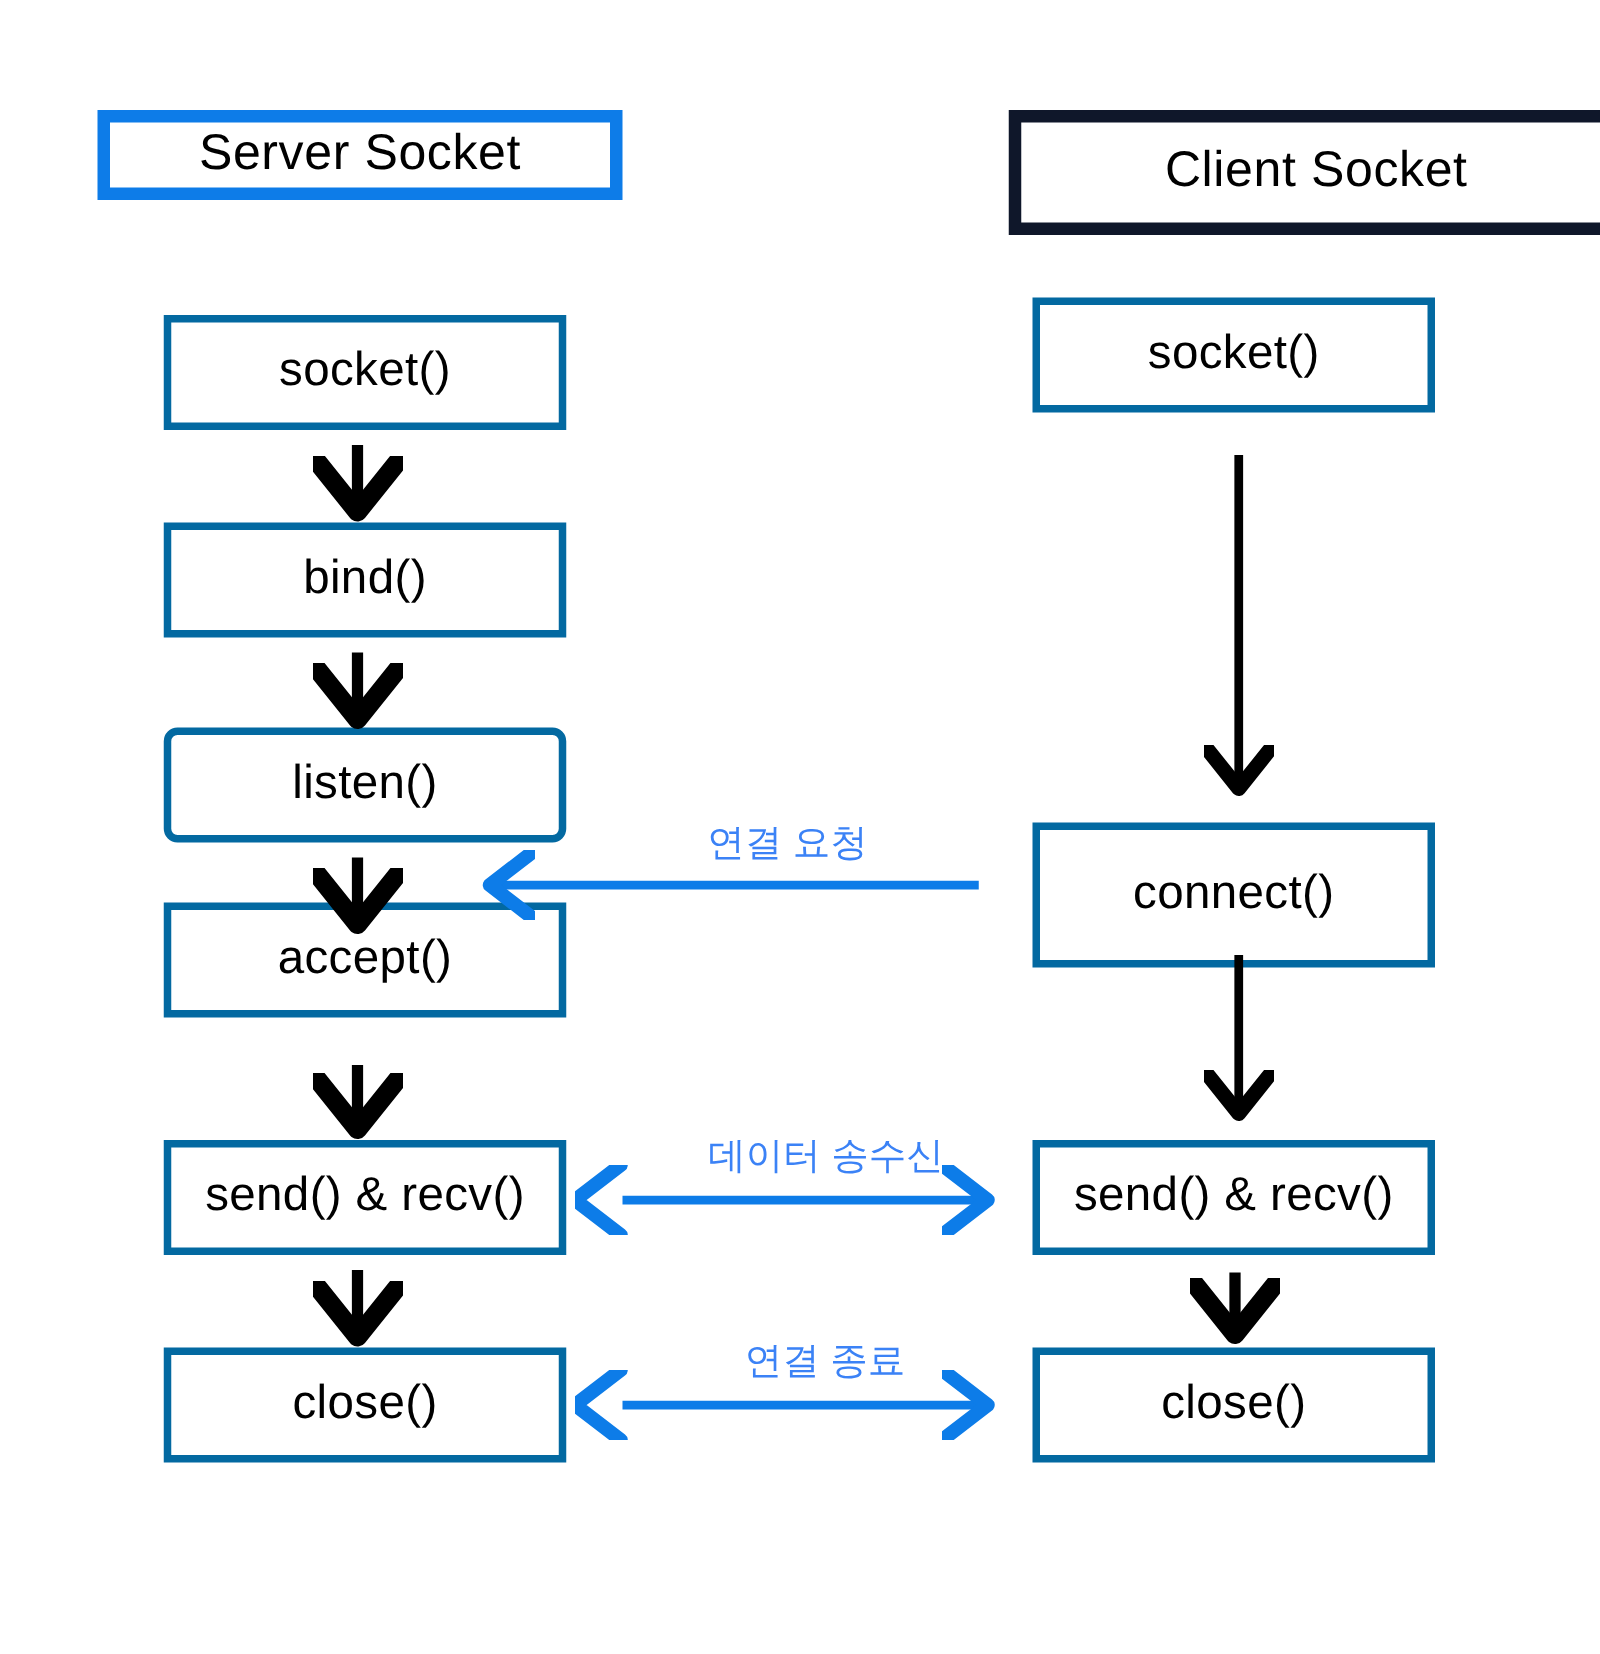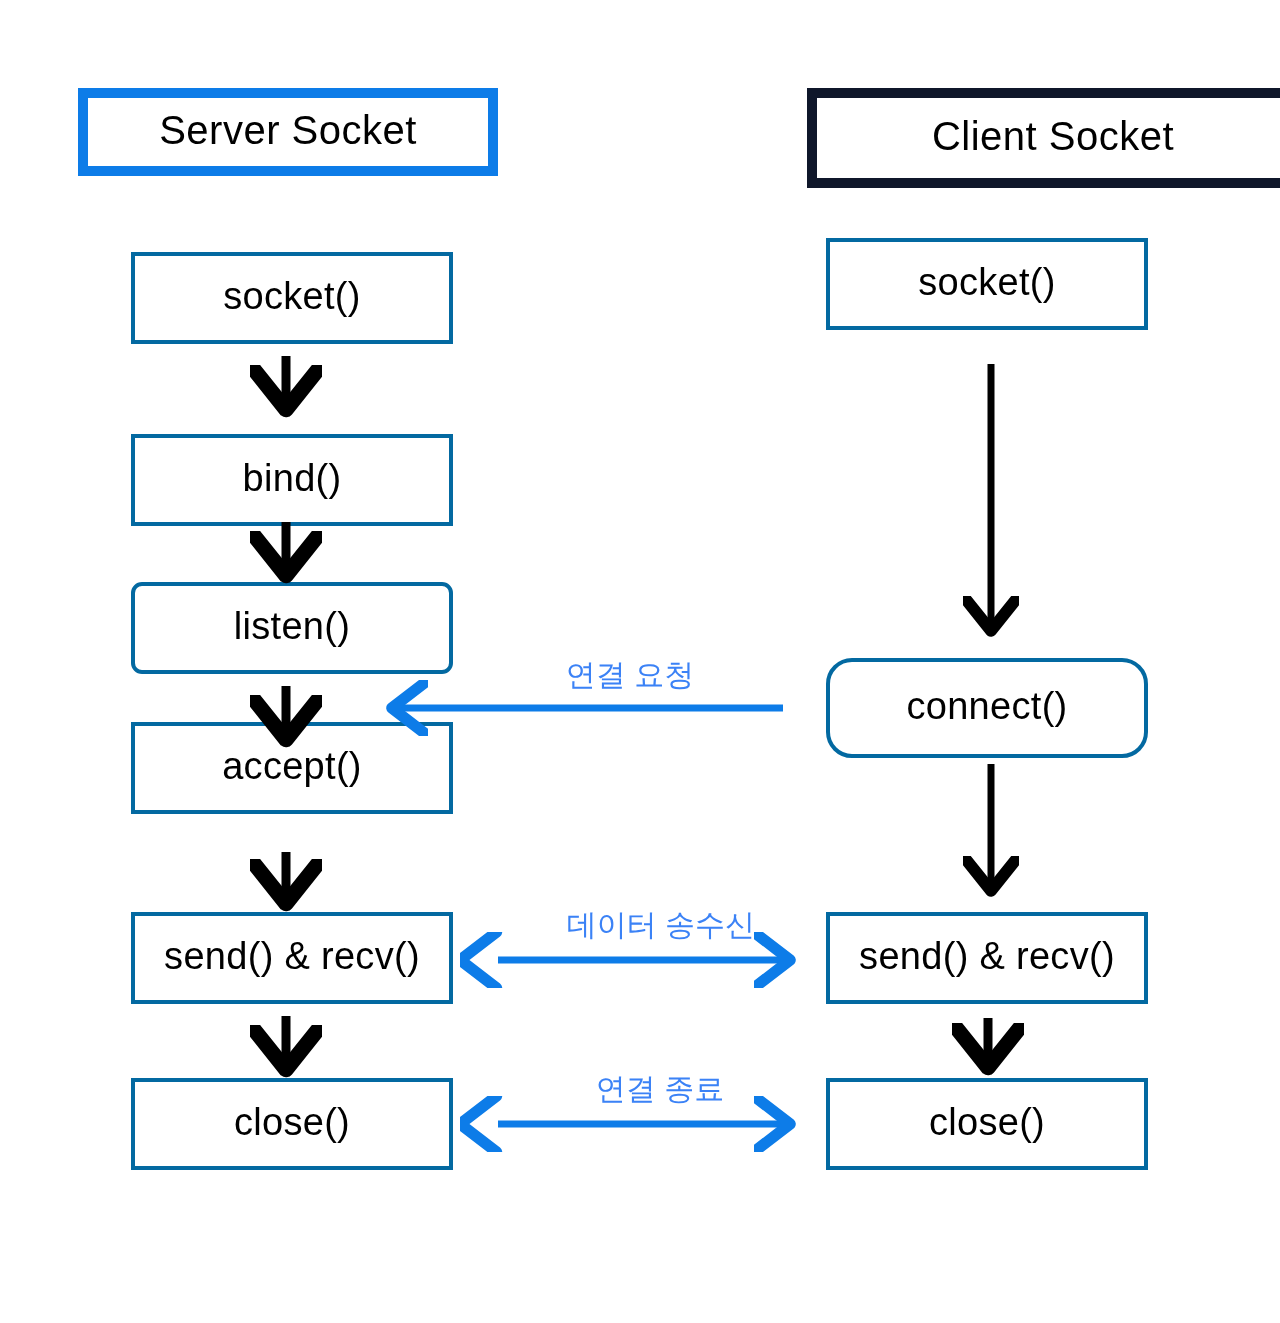--- a/index.html
+++ b/index.html
@@ -26,41 +26,41 @@
     align-items: center;
     justify-content: center;
     font-size: 40px;
     color: #000000;
     letter-spacing: 0.5px;
   }
   .title-box.server {
     left: 78px;
     top: 88px;
     width: 420px;
-    height: 88px;
+    height: 72px;
     border: 10px solid #0d7ce8;
   }
   .title-box.client {
     left: 782px;
     top: 88px;
     width: 492px;
     height: 100px;
     border: 10px solid #0f172a;
     margin-left: 25px;
   }
   .title-text {
     line-height: 1;
     padding-bottom: 4px;
   }
   
   .step-box {
     position: absolute;
     box-sizing: border-box;
     background: #ffffff;
-    border: 4px solid #0369a1;
+    border: 6px solid #0369a1;
     display: flex;
     align-items: center;
     justify-content: center;
     color: #000000;
     font-size: 38px;
     letter-spacing: 0.3px;
   }
   .step-text {
     line-height: 1;
     padding-bottom: 4px;
@@ -93,40 +93,40 @@
   <div class="title-box server">
     <span class="title-text">Server Socket</span>
   </div>
   <div class="title-box client">
     <span class="title-text">Client Socket</span>
   </div>
 
   <div class="step-box" style="left:131px; top:252px; width:322px; height:92px;">
     <span class="step-text">socket()</span>
   </div>
-  <div class="step-box" style="left:131px; top:418px; width:322px; height:92px;margin-top:16px;">
+  <div class="step-box" style="left:131px; top:418px; width:322px; height:92px;">
     <span class="step-text">bind()</span>
   </div>
   <div class="step-box" style="left:131px; top:582px; width:322px; height:92px;border-radius:11px;">
     <span class="step-text">listen()</span>
   </div>
   <div class="step-box" style="left:131px; top:722px; width:322px; height:92px;">
     <span class="step-text">accept()</span>
   </div>
   <div class="step-box" style="left:131px; top:912px; width:322px; height:92px;">
     <span class="step-text">send() &amp; recv()</span>
   </div>
   <div class="step-box" style="left:131px; top:1078px; width:322px; height:92px;">
     <span class="step-text">close()</span>
   </div>
 
   <div class="step-box" style="left:826px; top:238px; width:322px; height:92px;">
     <span class="step-text">socket()</span>
   </div>
-  <div class="step-box" style="left:826px; top:658px; width:322px; height:100px;border-radius:26px;">
+  <div class="step-box" style="left:826px; top:658px; width:322px; height:116px;">
     <span class="step-text">connect()</span>
   </div>
   <div class="step-box" style="left:826px; top:912px; width:322px; height:92px;">
     <span class="step-text">send() &amp; recv()</span>
   </div>
   <div class="step-box" style="left:826px; top:1078px; width:322px; height:92px;">
     <span class="step-text">close()</span>
   </div>
 
   <svg id="arrows" viewBox="0 0 1280 1323">

